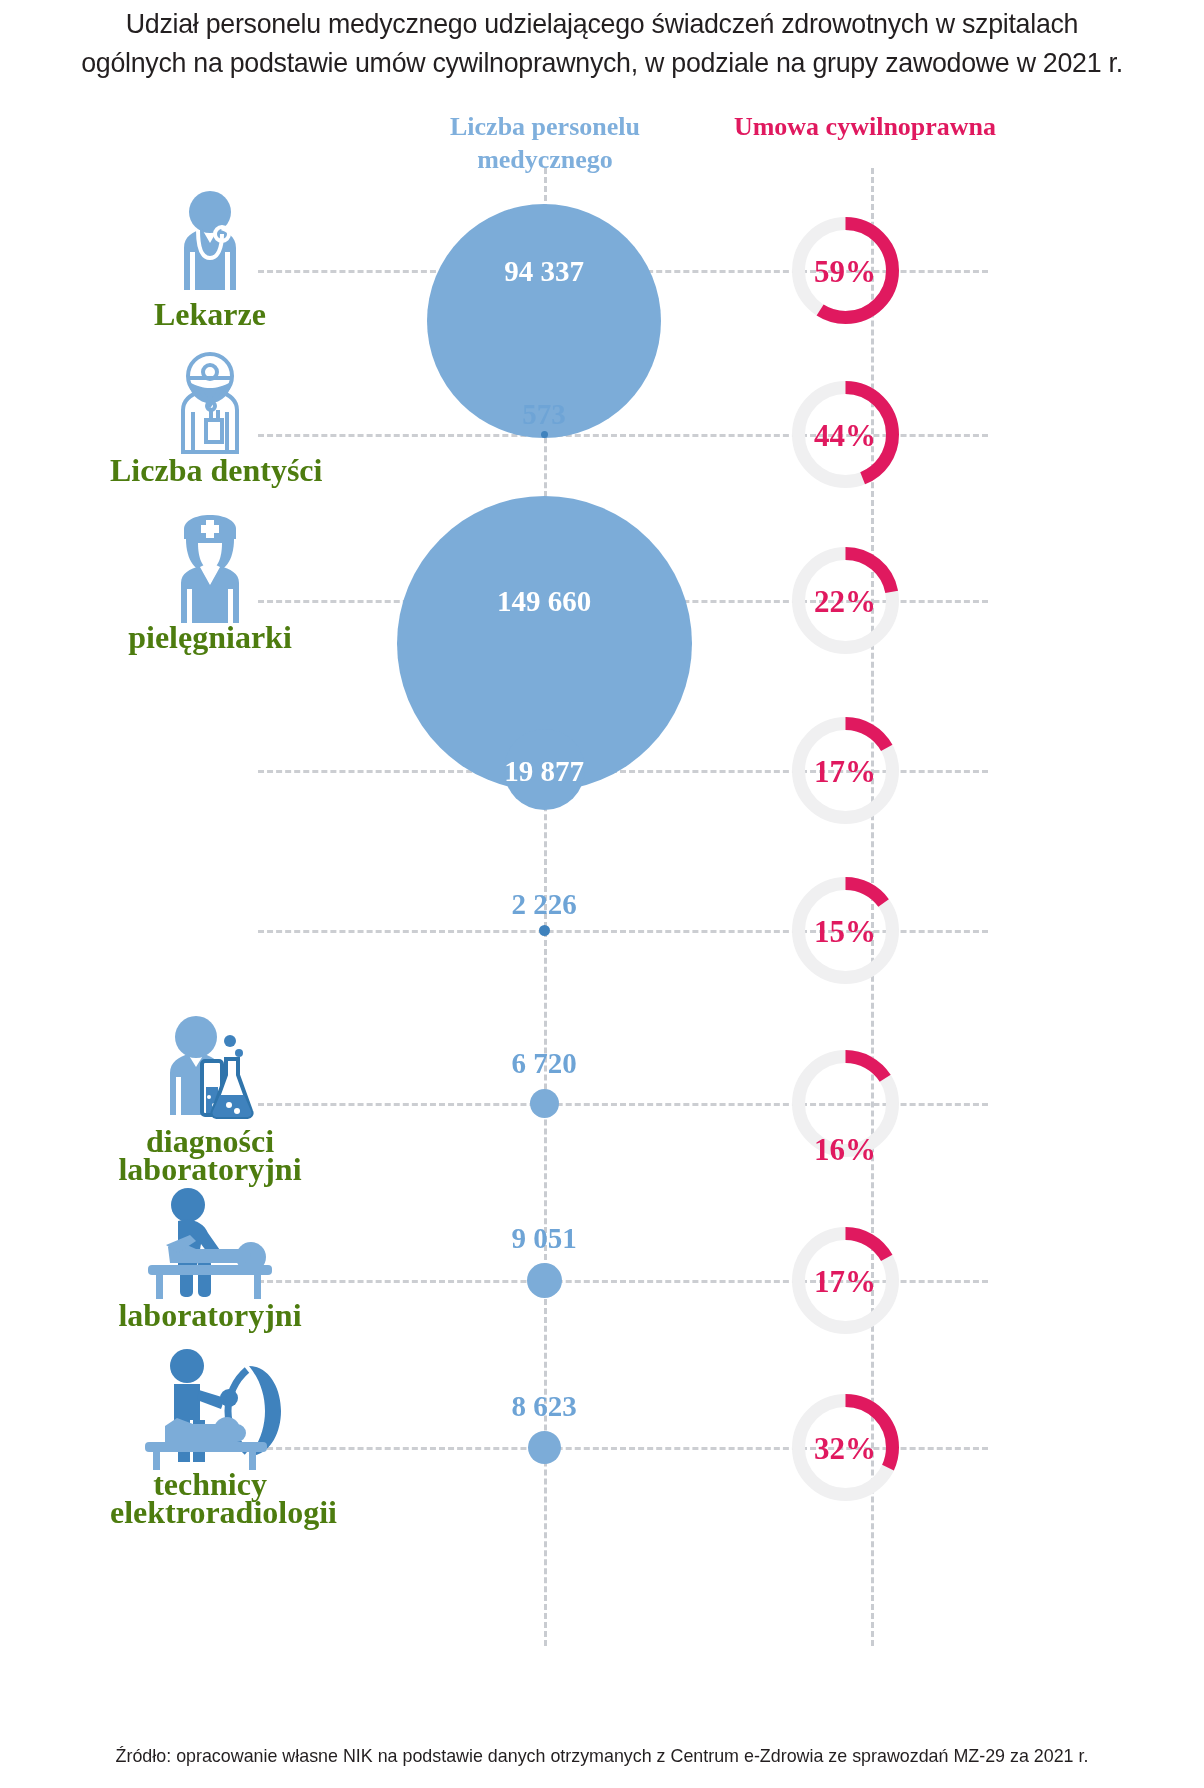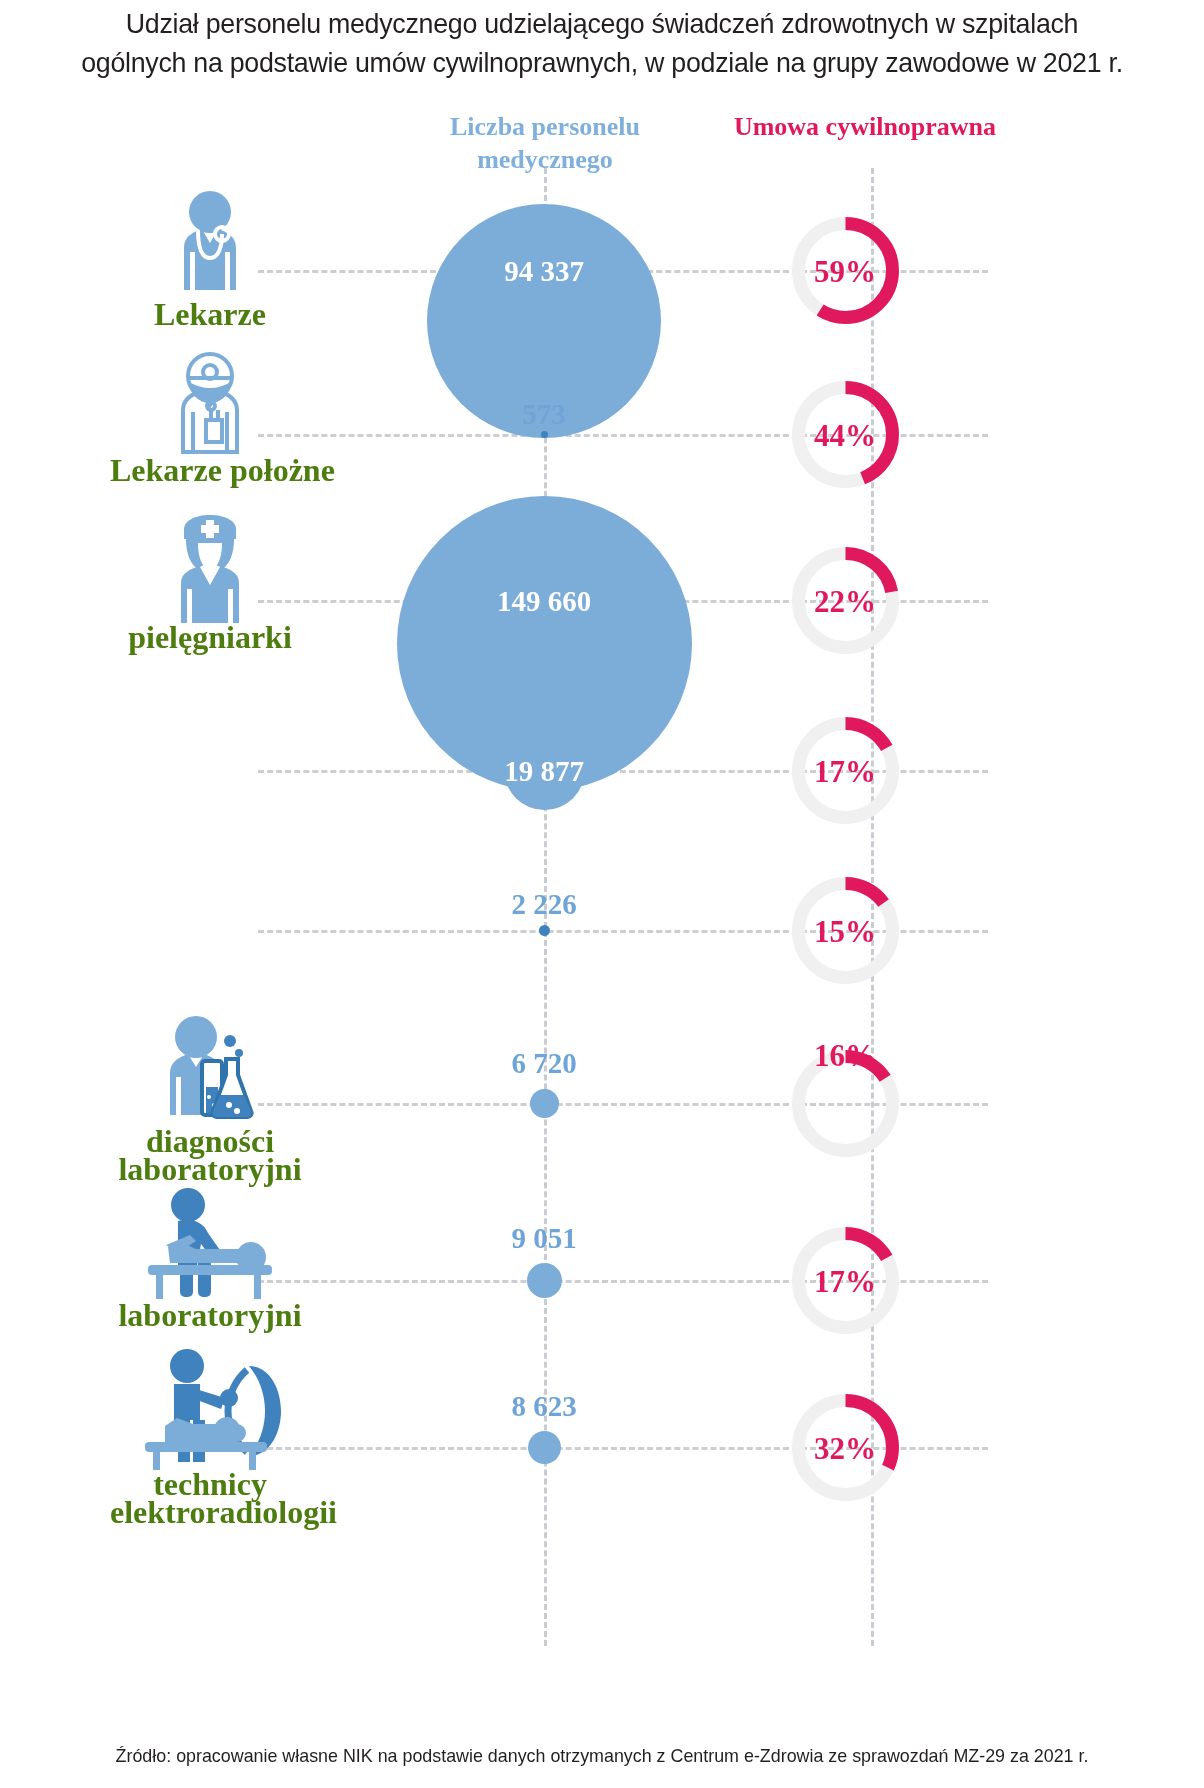--- a/index.html
+++ b/index.html
@@ -133,21 +133,21 @@
         <circle cx="48" cy="24" r="7" fill="none" stroke="#7cacd8" stroke-width="4"></circle>
         <path d="M27 34a21 21 0 0 0 42 0c-8 4-14 6-21 6s-13-2-21-6z" fill="#7cacd8"></path>
         <path d="M21 62c0-11 9-16 18-19l9 14 9-14c9 3 18 8 18 19v42H21z" fill="none" stroke="#7cacd8" stroke-width="4"></path>
         <rect x="29" y="64" width="4" height="40" fill="#7cacd8"></rect>
         <rect x="63" y="64" width="4" height="40" fill="#7cacd8"></rect>
         <rect x="44" y="72" width="16" height="22" fill="none" stroke="#7cacd8" stroke-width="4"></rect>
         <path d="M49 70v-8M56 70v-8" stroke="#7cacd8" stroke-width="4"></path>
         <circle cx="49" cy="58" r="4" fill="none" stroke="#7cacd8" stroke-width="4"></circle>
       </svg>
     </div>
-    <div class="rowlabel">Lekarze położne</div>
+    <div class="rowlabel">Liczba dentyści</div>
   </div>
 
   <div class="iconcell" style="top:505px">
     <div class="iconbox">
       <svg width="108" height="118" viewBox="0 0 108 118">
         <path d="M28 24c0-8 11-14 26-14s26 6 26 14v10H28z" fill="#7cacd8"></path>
         <path d="M50 15h8v5h5v8h-5v5h-8v-5h-5v-8h5z" fill="#fff"></path>
         <path d="M30 34c0 22 10 34 24 34s24-12 24-34z" fill="#7cacd8"></path>
         <path d="M42 38c0 16 5 26 12 26s12-10 12-26z" fill="#fff"></path>
         <path d="M44 62h20v16H44z" fill="#fff"></path>
@@ -296,21 +296,21 @@
     </svg>
   </div>
   <div class="pct" style="left:785px;top:914px">15%</div>
 
   <div class="donut" style="left:787px;top:1045px">
     <svg width="117" height="117" viewBox="0 0 117 117">
       <circle cx="58.5" cy="58.5" r="47" fill="none" stroke="#f0f0f1" stroke-width="13"></circle>
       <circle cx="58.5" cy="58.5" r="47" fill="none" stroke="#e0195f" stroke-width="13" stroke-dasharray="47.2 422.3" transform="rotate(-90 58.5 58.5)"></circle>
     </svg>
   </div>
-  <div class="pct" style="left:785px;top:1038px">16%</div>
+  <div class="pct" style="left:785px;top:1132px">16%</div>
 
   <div class="donut" style="left:787px;top:1222px">
     <svg width="117" height="117" viewBox="0 0 117 117">
       <circle cx="58.5" cy="58.5" r="47" fill="none" stroke="#f0f0f1" stroke-width="13"></circle>
       <circle cx="58.5" cy="58.5" r="47" fill="none" stroke="#e0195f" stroke-width="13" stroke-dasharray="50.2 419.3" transform="rotate(-90 58.5 58.5)"></circle>
     </svg>
   </div>
   <div class="pct" style="left:785px;top:1264px">17%</div>
 
   <div class="donut" style="left:787px;top:1389px">

